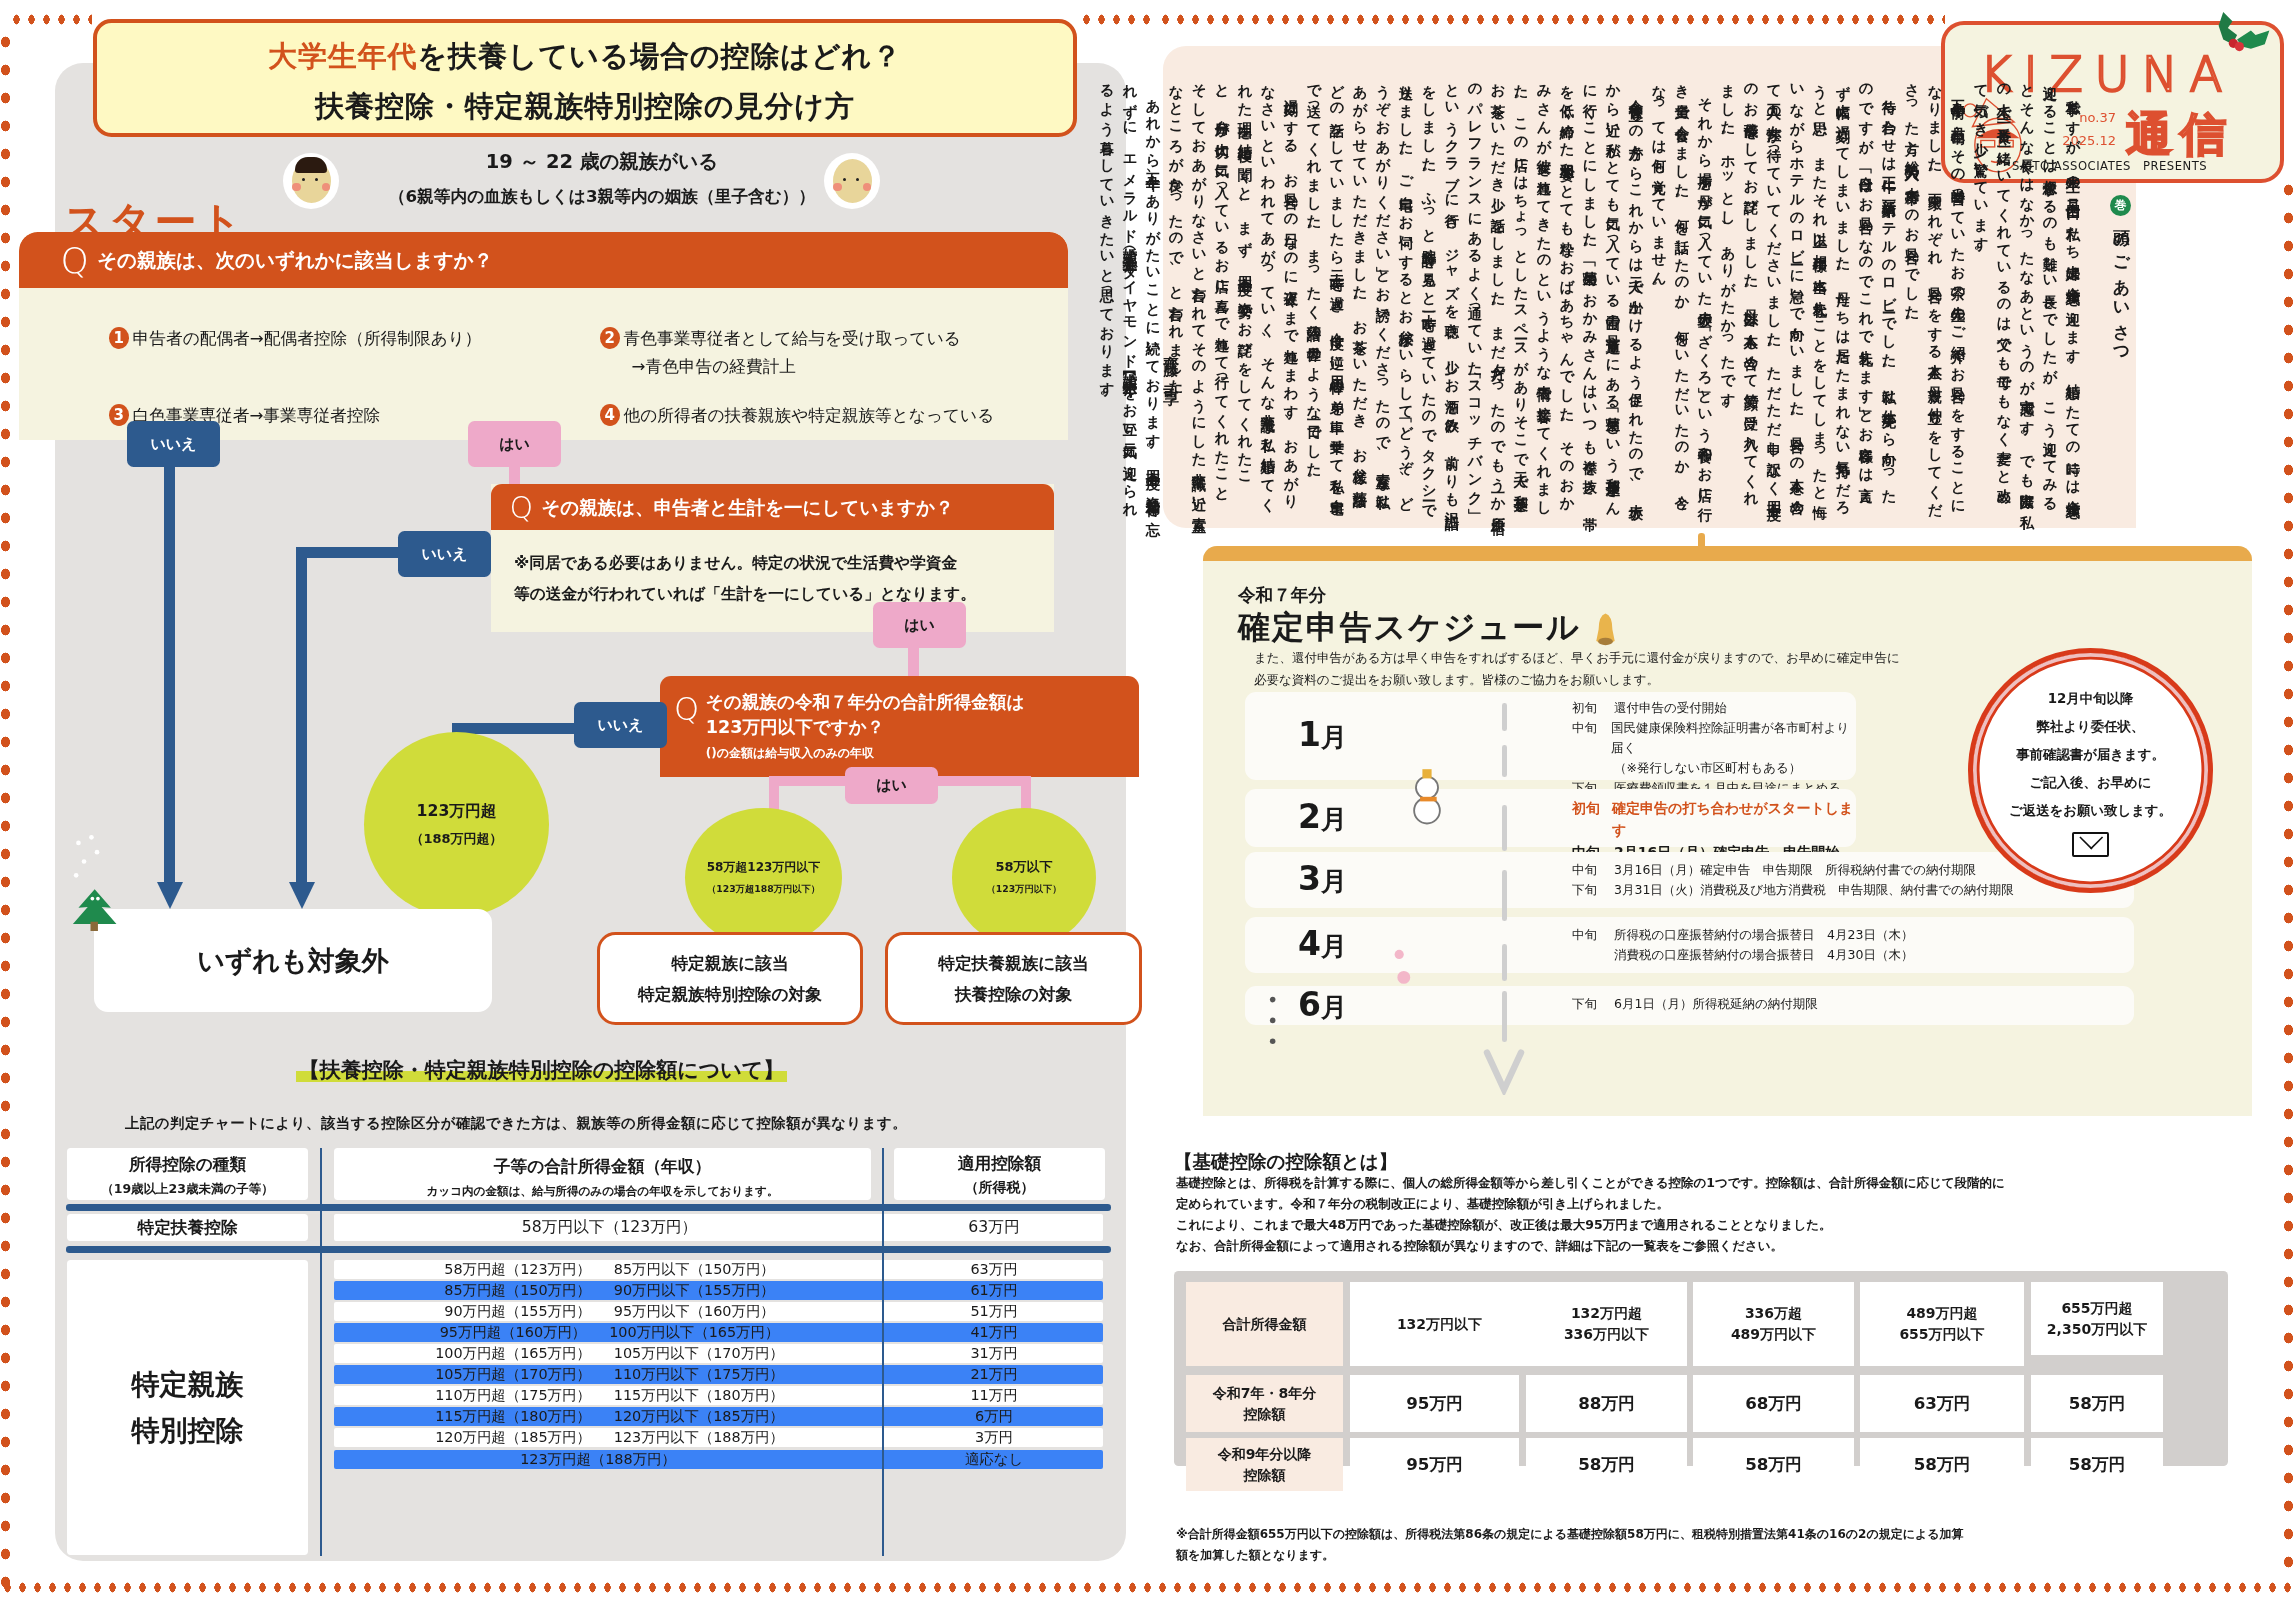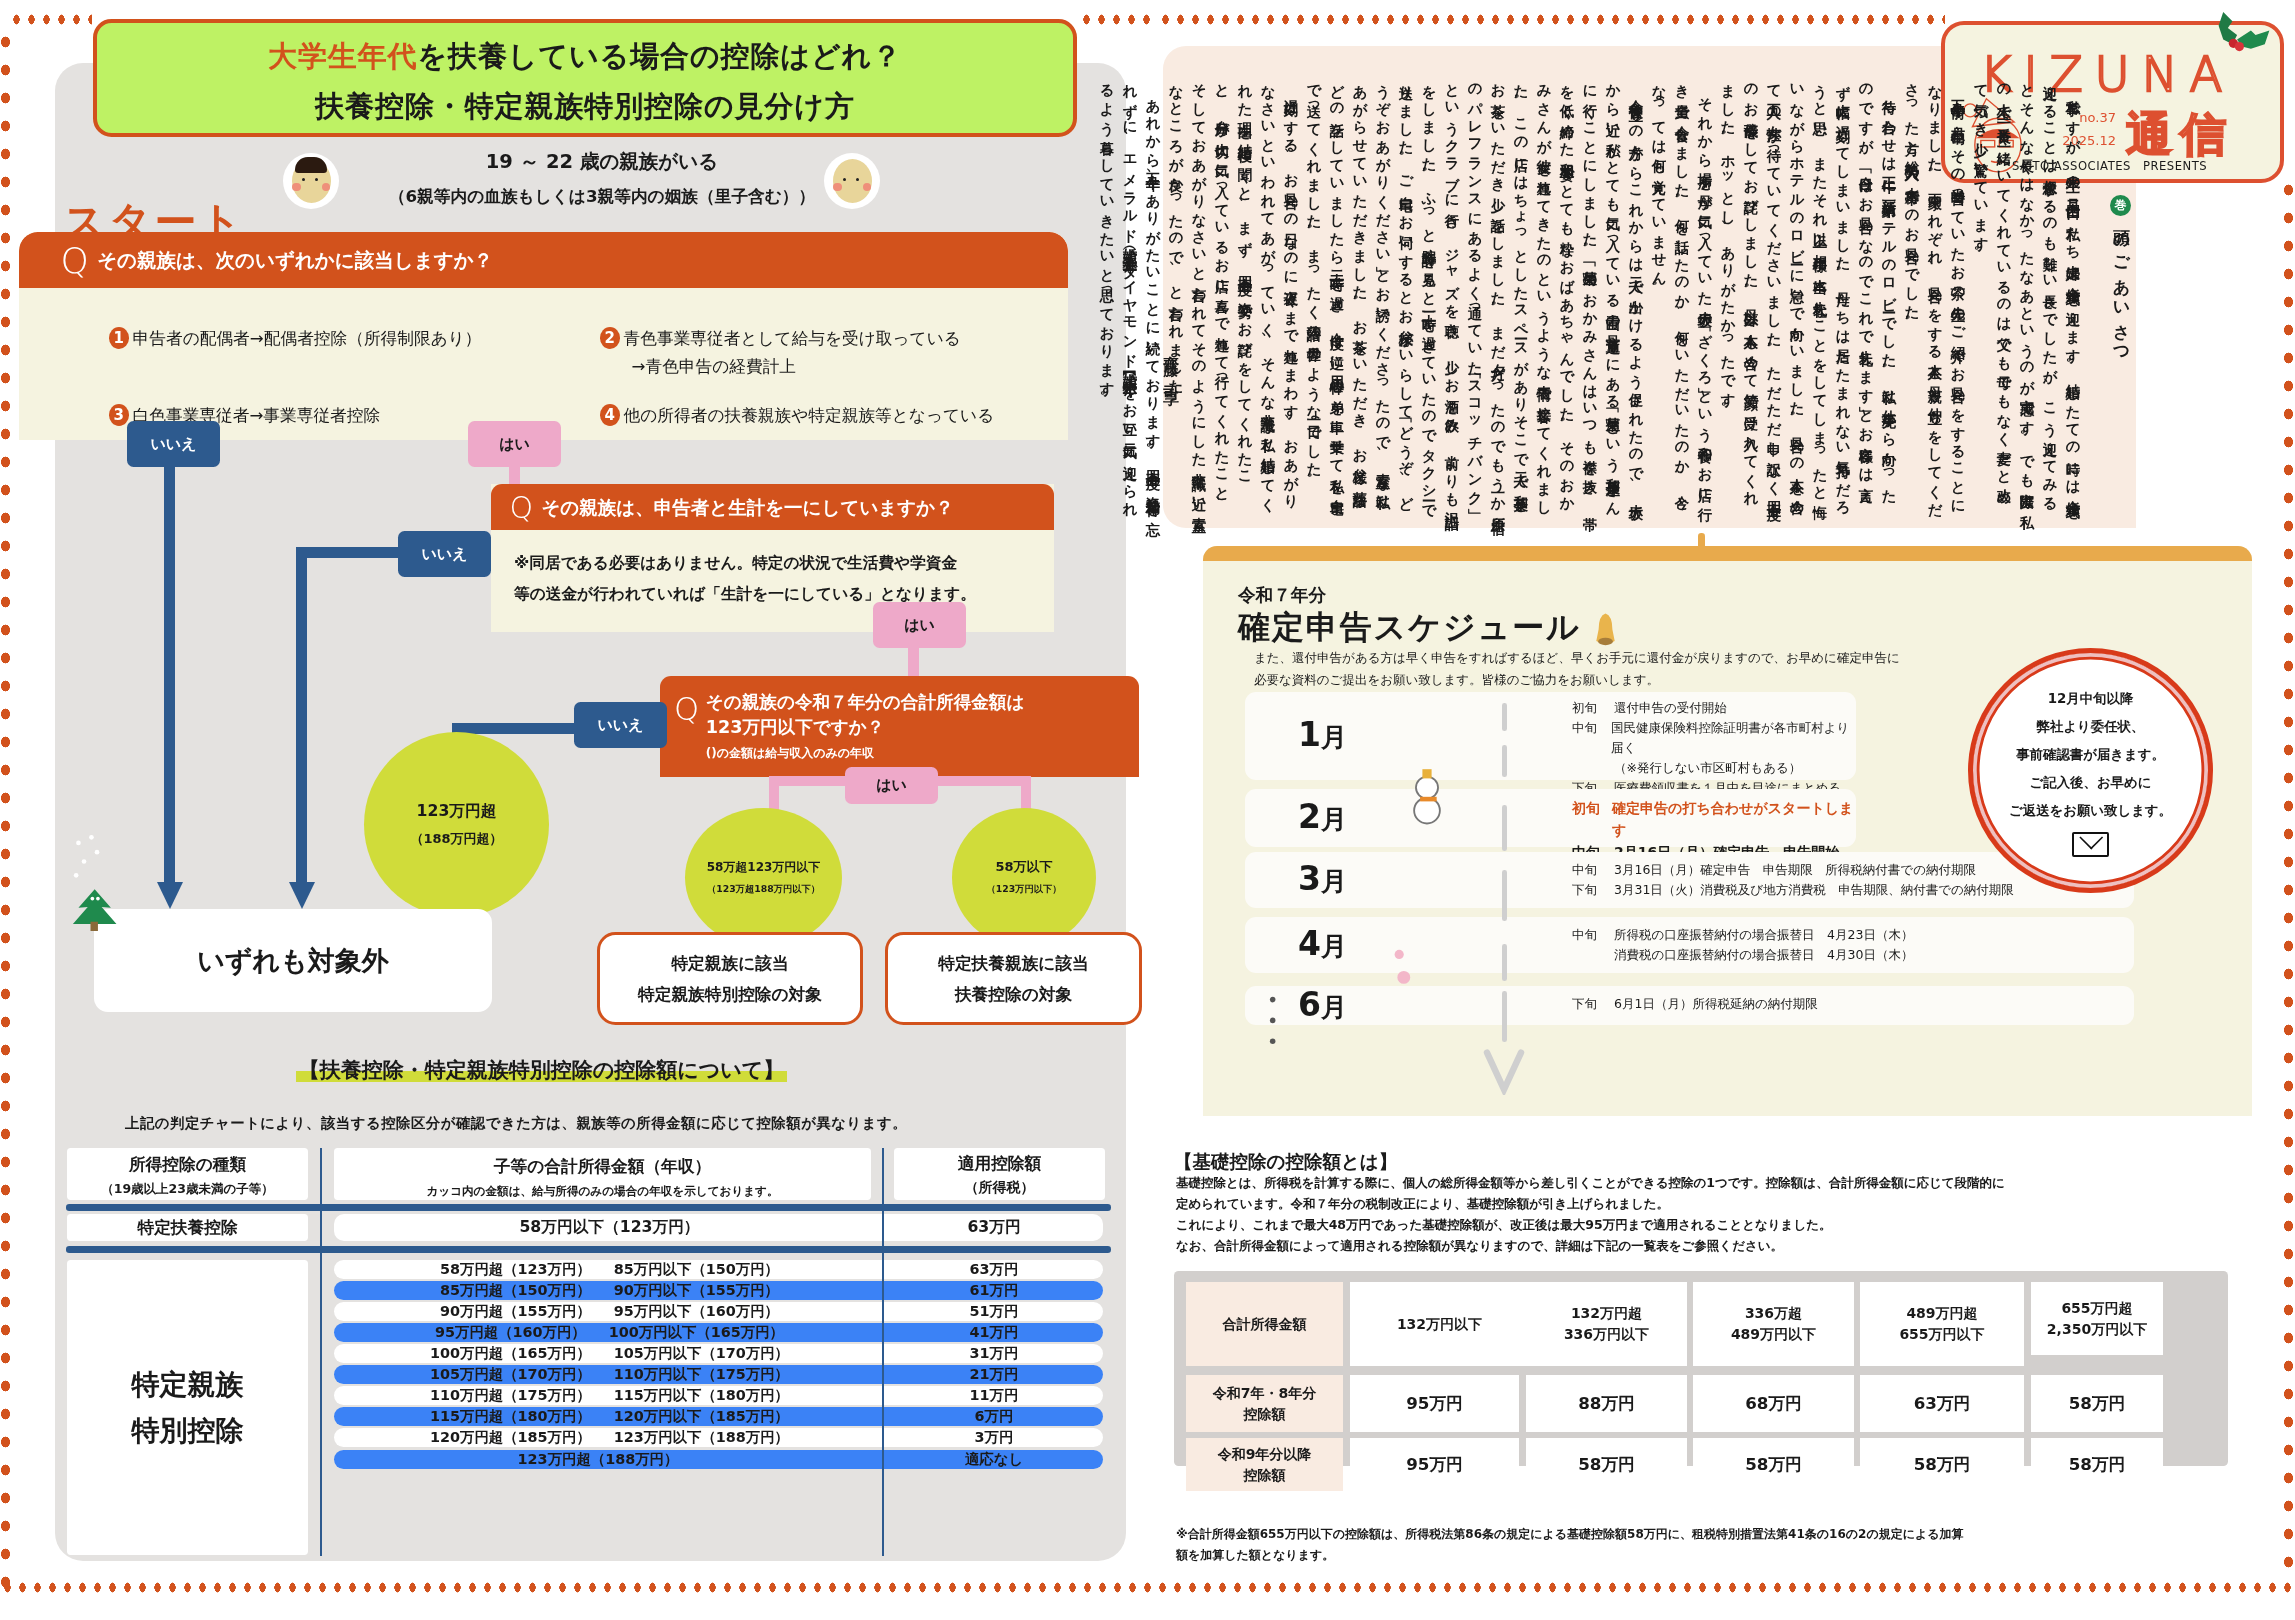--- a/index.html
+++ b/index.html
@@ -7,21 +7,21 @@
   body { position: relative; font-family: "DejaVu Sans", "Liberation Sans", sans-serif; color: #1a1a1a; }
 
   .abs { position: absolute; }
 
   
   .dots-h { position: absolute; height: 11px; background-image: radial-gradient(ellipse 3.2px 5.1px at center, #d2521c 95%, transparent 100%); background-size: 15px 11px; background-repeat: repeat-x; }
   .dots-v { position: absolute; width: 11px; background-image: radial-gradient(ellipse 4.6px 5.6px at center, #d2521c 95%, transparent 100%); background-size: 11px 28px; background-repeat: repeat-y; }
 
   
   .left-panel { left: 55px; top: 63px; width: 1071px; height: 1498px; background: #e4e2e0; border-radius: 28px; }
-  .title-box { left: 93px; top: 18.5px; width: 984px; height: 118px; background: #bef264; border: 4.6px solid #d2521c; border-radius: 18.5px; text-align: center; padding-top: 14px; }
+  .title-box { left: 93px; top: 18.5px; width: 984px; height: 118px; background: #fef9c3; border: 4.6px solid #d2521c; border-radius: 18.5px; text-align: center; padding-top: 14px; }
   .title-line1 { font-size: 29px; font-weight: bold; letter-spacing: 0.9px; }
   .title-line1 .accent { color: #d2521c; }
   .title-line2 { font-size: 29px; font-weight: bold; margin-top: 10.2px; letter-spacing: 0.9px; }
 
   .intro { left: 278px; top: 148px; width: 648px; text-align: center; }
   .intro .l1 { font-size: 19.5px; font-weight: bold; }
   .intro .l2 { font-size: 16.7px; font-weight: bold; margin-top: 10.2px; }
   .face { width: 56px; height: 56px; border-radius: 50%; background: #fff; display: flex; align-items: center; justify-content: center; }
   .face-inner { width: 39px; height: 44px; border-radius: 50%; background: #e8d59a; position: relative; }
   .face-inner.boy::before { content: ""; position: absolute; left: 3.7px; top: -1.9px; width: 32px; height: 15.7px; border-radius: 18.5px 18.5px 4.6px 4.6px; background: #2b1a10; }
@@ -65,21 +65,21 @@
   .result.none { left: 94px; top: 909px; width: 398px; height: 103px; border-radius: 14px; font-size: 27px; }
   .result.orange { border: 3.7px solid #d2521c; border-radius: 18.5px; font-size: 16.7px; line-height: 31px; }
 
   .tree { left: 69px; top: 829px; }
 
   
   .ded-title { left: 296px; top: 1056px; font-size: 21px; font-weight: bold; }
   .ded-title .hl { background: linear-gradient(transparent 55%, #d0dc3a 55%); padding: 0 2.8px; }
   .ded-intro { left: 125px; top: 1114px; font-size: 14.4px; font-weight: bold; letter-spacing: 0.5px; }
   .ded-hdr-cell { position: absolute; background: #fff; border-radius: 3.7px; text-align: center; font-weight: bold; }
-  .ded-row { position: absolute; left: 278px; width: 824px; height: 18.5px; display: flex; align-items: center; border-radius: 10px; font-size: 14.4px; font-weight: bold; }
+  .ded-row { position: absolute; left: 278px; width: 824px; height: 18.5px; display: flex; align-items: center; border-radius: 2px; font-size: 14.4px; font-weight: normal; }
   .ded-row.alt { background: #3b82f6; }
   .ded-row.plain { background: #fff; }
   .ded-row .range { width: 551px; text-align: center; display: flex; justify-content: center; gap: 23px; }
   .ded-row .amt { width: 272px; text-align: center; }
   .blue-rule-h { position: absolute; height: 6.5px; background: #2d5a8e; border-radius: 3.2px; }
   .blue-rule-v { position: absolute; width: 2.3px; background: #2d5a8e; }
 
   
   .essay-panel { left: 1163px; top: 46px; width: 973px; height: 482px; background: #f9ebe1; border-radius: 23px 0 0 23px; }
   .vtext { position: absolute; writing-mode: vertical-rl; font-size: 14.4px; line-height: 23px; letter-spacing: 1.9px; font-weight: bold; color: #1a1a1a; }

